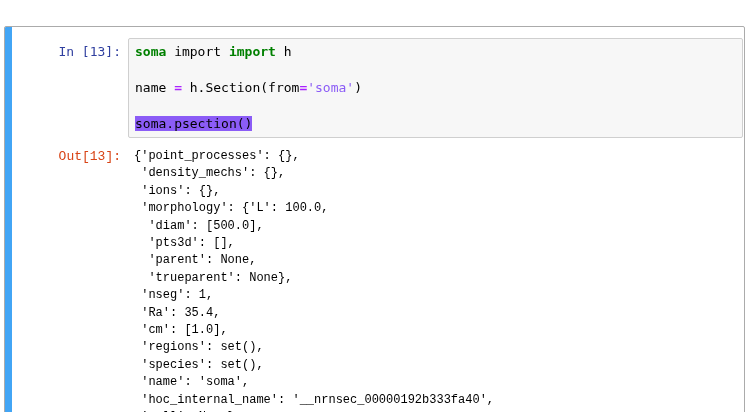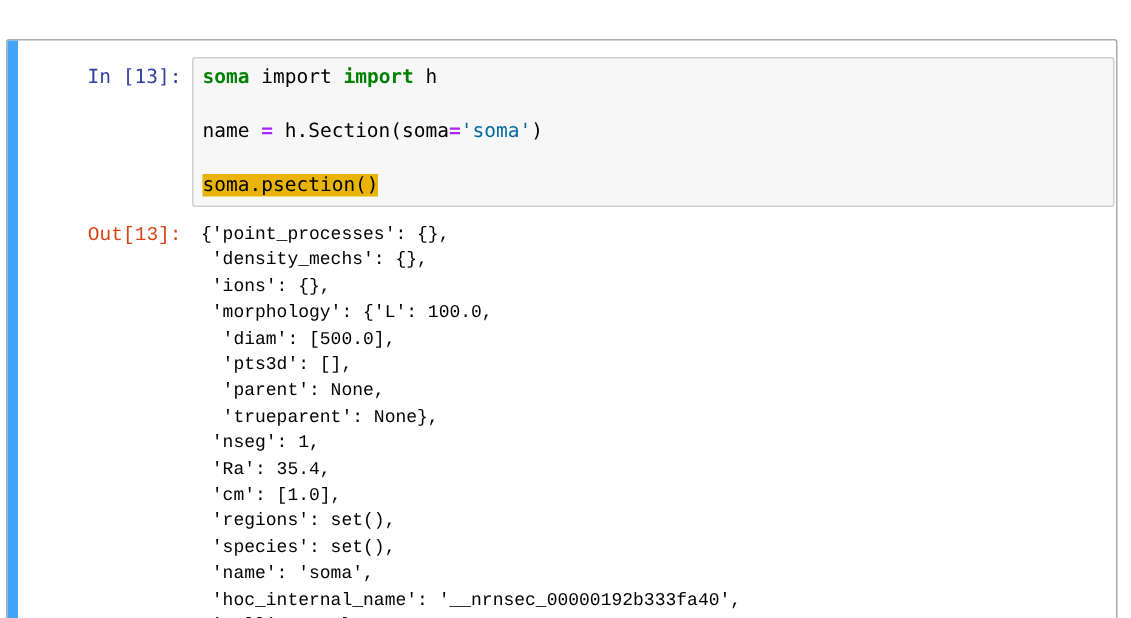--- a/index.html
+++ b/index.html
@@ -76,22 +76,22 @@
   pre.code {
     margin: 0;
     padding: 4px 6px;
     font-family: inherit;
     font-size: 13px;
     line-height: 18px;
     color: #000000;
   }
   .tok-keyword  { color: #008000; font-weight: bold; }
   .tok-operator { color: #AA22FF; font-weight: bold; }
-  .tok-string   { color: #0369a1; }
-  .tok-selected { background: #eab308; color: #000000; }
+  .tok-string   { color: #8b5cf6; }
+  .tok-selected { background: #8b5cf6; color: #000000; }
   .output-row {
     margin-top: 8px;
     font-family: Liberation Mono, monospace;
   }
   pre.output-text {
     flex: 1;
     margin: 0;
     padding: 2px 6px 0 6px;
     font-family: inherit;
     font-size: 12px;
@@ -105,21 +105,21 @@
 <div class="page">
   <div class="cell">
     <div class="sel-bar"></div>
     <div class="cell-content">
 
       <div class="row">
         <div class="prompt input-prompt">In [13]:</div>
         <div class="input-box">
           <pre class="code"><span class="tok-keyword">soma</span><span class="tok-plain"> import </span><span class="tok-keyword">import</span><span class="tok-plain"> h</span>
 
-<span class="tok-plain">name </span><span class="tok-operator">=</span><span class="tok-plain"> h.Section(soma</span><span class="tok-operator">=</span><span class="tok-string">'soma'</span><span class="tok-plain">)</span>
+<span class="tok-plain">name </span><span class="tok-operator">=</span><span class="tok-plain"> h.Section(from</span><span class="tok-operator">=</span><span class="tok-string">'soma'</span><span class="tok-plain">)</span>
 
 <span class="tok-selected">soma.psection()</span></pre>
         </div>
       </div>
 
       <div class="row output-row">
         <div class="prompt output-prompt">Out[13]:</div>
         <pre class="output-text">{'point_processes': {},
  'density_mechs': {},
  'ions': {},

